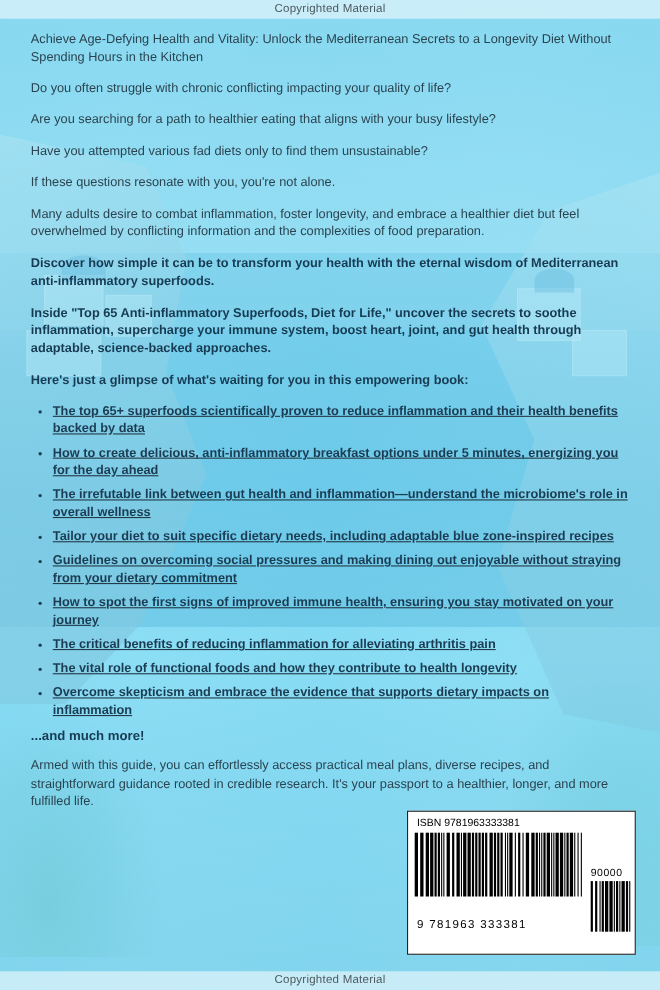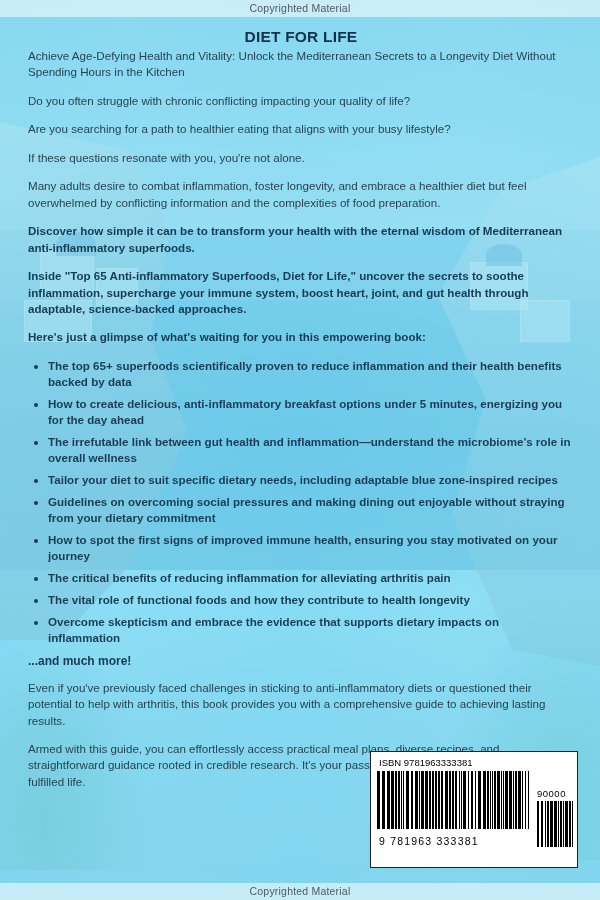--- a/index.html
+++ b/index.html
@@ -118,20 +118,21 @@
     margin: 0 0 12px 0;
     color:#2a4350;
   }
   p.strong {
     font-weight:bold;
     color:#173b53;
   }
   ul.benefits {
     margin: 4px 0 1px 0;
     padding-left: 20px;
+    text-decoration: underline;
   }
   ul.benefits li {
     font-size:11.6px;
     line-height:1.38;
     font-weight:bold;
     color:#1b3c52;
     margin-bottom: 6px;
   }
   .muchmore {
     font-weight:bold;
@@ -188,21 +189,21 @@
   .addon-num {
     font-size:9.5px;
     color:#000;
     margin-bottom:2px;
     letter-spacing:0.5px;
   }
   .ean-num {
     font-size:10.5px;
     color:#000;
     letter-spacing:1.2px;
-    margin-top:6px;
+    margin-top:20px;
     margin-left:2px;
   }
 </style>
 </head>
 <body>
 
 <div class="page">
 
   <div class="bg-layer">
     <div class="sky"></div>
@@ -221,26 +222,26 @@
     <div class="foreground"></div>
     <div class="plant"></div>
     <div class="plant2"></div>
     <div class="wash"></div>
   </div>
 
   <div class="copyright top">Copyrighted Material</div>
   <div class="copyright bottom">Copyrighted Material</div>
 
   <div class="content">
-    <div class="title">DIET FOR LIFE</div>
 
     <p class="body">Achieve Age-Defying Health and Vitality: Unlock the Mediterranean Secrets to a Longevity Diet Without Spending Hours in the Kitchen</p>
 
     <p class="body">Do you often struggle with chronic conflicting impacting your quality of life?</p>
     <p class="body">Are you searching for a path to healthier eating that aligns with your busy lifestyle?</p>
+    <p class="body">Have you attempted various fad diets only to find them unsustainable?</p>
     <p class="body">If these questions resonate with you, you're not alone.</p>
     <p class="body">Many adults desire to combat inflammation, foster longevity, and embrace a healthier diet but feel overwhelmed by conflicting information and the complexities of food preparation.</p>
 
     <p class="body strong">Discover how simple it can be to transform your health with the eternal wisdom of Mediterranean anti-inflammatory superfoods.</p>
     <p class="body strong">Inside "Top 65 Anti-inflammatory Superfoods, Diet for Life," uncover the secrets to soothe inflammation, supercharge your immune system, boost heart, joint, and gut health through adaptable, science-backed approaches.</p>
     <p class="body strong">Here's just a glimpse of what's waiting for you in this empowering book:</p>
 
     <ul class="benefits">
       <li>The top 65+ superfoods scientifically proven to reduce inflammation and their health benefits backed by data</li>
       <li>How to create delicious, anti-inflammatory breakfast options under 5 minutes, energizing you for the day ahead</li>
@@ -248,21 +249,20 @@
       <li>Tailor your diet to suit specific dietary needs, including adaptable blue zone-inspired recipes</li>
       <li>Guidelines on overcoming social pressures and making dining out enjoyable without straying from your dietary commitment</li>
       <li>How to spot the first signs of improved immune health, ensuring you stay motivated on your journey</li>
       <li>The critical benefits of reducing inflammation for alleviating arthritis pain</li>
       <li>The vital role of functional foods and how they contribute to health longevity</li>
       <li>Overcome skepticism and embrace the evidence that supports dietary impacts on inflammation</li>
     </ul>
 
     <div class="muchmore">...and much more!</div>
 
-    <p class="body">Even if you've previously faced challenges in sticking to anti-inflammatory diets or questioned their potential to help with arthritis, this book provides you with a comprehensive guide to achieving lasting results.</p>
     <p class="body">Armed with this guide, you can effortlessly access practical meal plans, diverse recipes, and straightforward guidance rooted in credible research. It's your passport to a healthier, longer, and more fulfilled life.</p>
   </div>
 
   <div class="barcode-block">
     <div class="isbn-text">ISBN 9781963333381</div>
     <div class="bar-row">
       <div style="flex:1 1 auto;">
         <div class="bars-main" id="bars-main">
             <i style="width:3px;margin-right:2px"></i>
             <i style="width:3px;margin-right:2px"></i>

